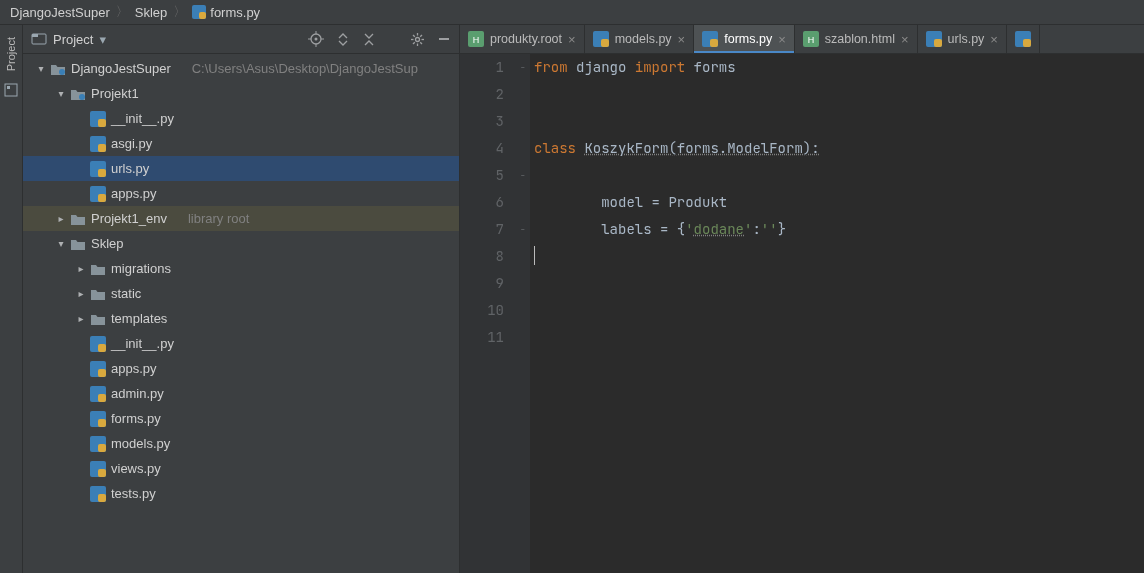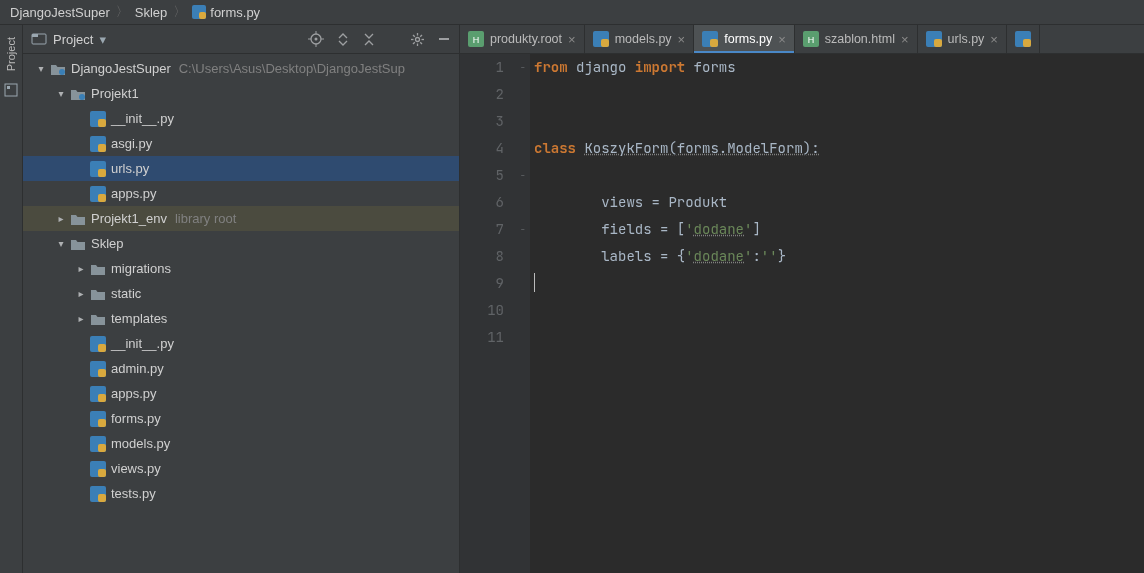--- a/index.html
+++ b/index.html
@@ -52,41 +52,41 @@
   .pp-header{height:28px;display:flex;align-items:center;padding:0 8px;border-bottom:1px solid #2d2f30;justify-content:space-between;}
   .pp-header-left{display:flex;align-items:center;gap:6px;}
   .pp-title{color:var(--txt-bright);}
   .pp-header-right{display:flex;align-items:center;gap:12px;color:var(--txt);}
   .pp-btn{cursor:pointer;opacity:.85;display:flex;align-items:center;}
   .tree{flex:1;overflow:auto;padding-top:2px;}
   .row{height:25px;display:flex;align-items:center;white-space:nowrap;cursor:pointer;color:var(--txt-bright);}
   .row .arrow{width:16px;text-align:center;color:var(--nav-arrow);font-size:10px;}
   .row .arrow.none{visibility:hidden;}
   .row .ficon{width:18px;display:flex;align-items:center;justify-content:center;margin-right:4px;}
-  .row .dim{color:var(--txt-dim);margin-left:8px;}
+  .row .dim{color:var(--txt-dim);margin-left:21px;}
   .row.sel{background:var(--sel-row);}
   .row.hi{background:var(--hi-row);}
 
   
   .editor-area{flex:1;display:flex;flex-direction:column;min-width:0;}
   .tabs{height:28px;display:flex;align-items:stretch;border-bottom:1px solid #2d2f30;overflow:hidden;background:var(--bg-panel);}
   .tab{display:flex;align-items:center;gap:6px;padding:0 8px;font-size:12.5px;color:var(--txt);cursor:pointer;border-right:1px solid #2d2f30;position:relative;}
   .tab .close{color:#8a8a8a;font-size:13px;}
   .tab.active{background:#4e5254;color:#ffffff;}
   .tab.active::after{content:"";position:absolute;left:0;right:0;bottom:-1px;height:3px;background:var(--tab-active);}
   .tab .ticon{width:16px;height:16px;display:flex;align-items:center;}
 
   .code-area{flex:1;display:flex;background:var(--bg-main);font-family:"JetBrains Mono",Consolas,monospace;font-size:14px;line-height:27px;}
   .gutter{background:var(--linebg);color:#606366;text-align:right;padding:0 12px 0 14px;user-select:none;min-width:30px;}
   .gutter div{height:27px;}
   .fold-strip{width:14px;background:var(--linebg);color:#606366;font-size:10px;}
   .fold-strip div{height:27px;display:flex;align-items:center;justify-content:center;}
   .code{flex:1;padding-left:4px;color:var(--iden);position:relative;}
   .code .ln{height:27px;white-space:pre;}
-  .kw{color:var(--kw);font-weight:bold;}
+  .kw{color:var(--kw);}
   .str{color:var(--str);}
   .sq-under{text-decoration:underline;text-decoration-style:dotted;text-decoration-color:#808080;}
   .caret{display:inline-block;width:1px;height:19px;background:#bbbbbb;vertical-align:middle;margin-top:-3px;}
 
   
   svg{display:block;}
 </style>
 </head>
 <body>
 
@@ -299,31 +299,31 @@
             <span>__init__.py</span>
           </div>
           <div class="row" style="padding-left: 50px;">
             <span class="arrow none">▸</span>
             <span class="ficon">
               <svg width="16" height="16">
                 <rect width="16" height="16" rx="2" fill="#3b7fb6"></rect>
                 <rect x="8" y="8" width="8" height="8" rx="2" fill="#d9a93e"></rect>
               </svg>
             </span>
+            <span>apps.py</span>
+          </div>
+          <div class="row" style="padding-left: 50px;">
+            <span class="arrow none">▸</span>
+            <span class="ficon">
+              <svg width="16" height="16">
+                <rect width="16" height="16" rx="2" fill="#3b7fb6"></rect>
+                <rect x="8" y="8" width="8" height="8" rx="2" fill="#d9a93e"></rect>
+              </svg>
+            </span>
             <span>admin.py</span>
-          </div>
-          <div class="row" style="padding-left: 50px;">
-            <span class="arrow none">▸</span>
-            <span class="ficon">
-              <svg width="16" height="16">
-                <rect width="16" height="16" rx="2" fill="#3b7fb6"></rect>
-                <rect x="8" y="8" width="8" height="8" rx="2" fill="#d9a93e"></rect>
-              </svg>
-            </span>
-            <span>apps.py</span>
           </div>
           <div class="row" style="padding-left: 50px;">
             <span class="arrow none">▸</span>
             <span class="ficon">
               <svg width="16" height="16">
                 <rect width="16" height="16" rx="2" fill="#3b7fb6"></rect>
                 <rect x="8" y="8" width="8" height="8" rx="2" fill="#d9a93e"></rect>
               </svg>
             </span>
             <span>forms.py</span>
@@ -448,22 +448,21 @@
             <div></div>
             <div></div>
             <div></div>
           </div>
         <div class="code" id="code">
             <div class="ln"><span class="kw">from</span> django <span class="kw">import</span> forms</div>
             <div class="ln"></div>
             <div class="ln"></div>
             <div class="ln"><span class="kw">class</span> <span class="sq-under">KoszykForm(forms.ModelForm):</span></div>
             <div class="ln"></div>
-            <div class="ln">        views = Produkt</div>
-            <div class="ln">        fields = [<span class="str">'<span class="sq-under">dodane</span>'</span>]</div>
+            <div class="ln">        model = Produkt</div>
             <div class="ln">        labels = {<span class="str">'<span class="sq-under">dodane</span>'</span>:<span class="str">''</span>}</div>
             <div class="ln"><span class="caret"></span></div>
           </div>
       </div>
     </div>
 
   </div>
 </div>
 
 </body></html>

